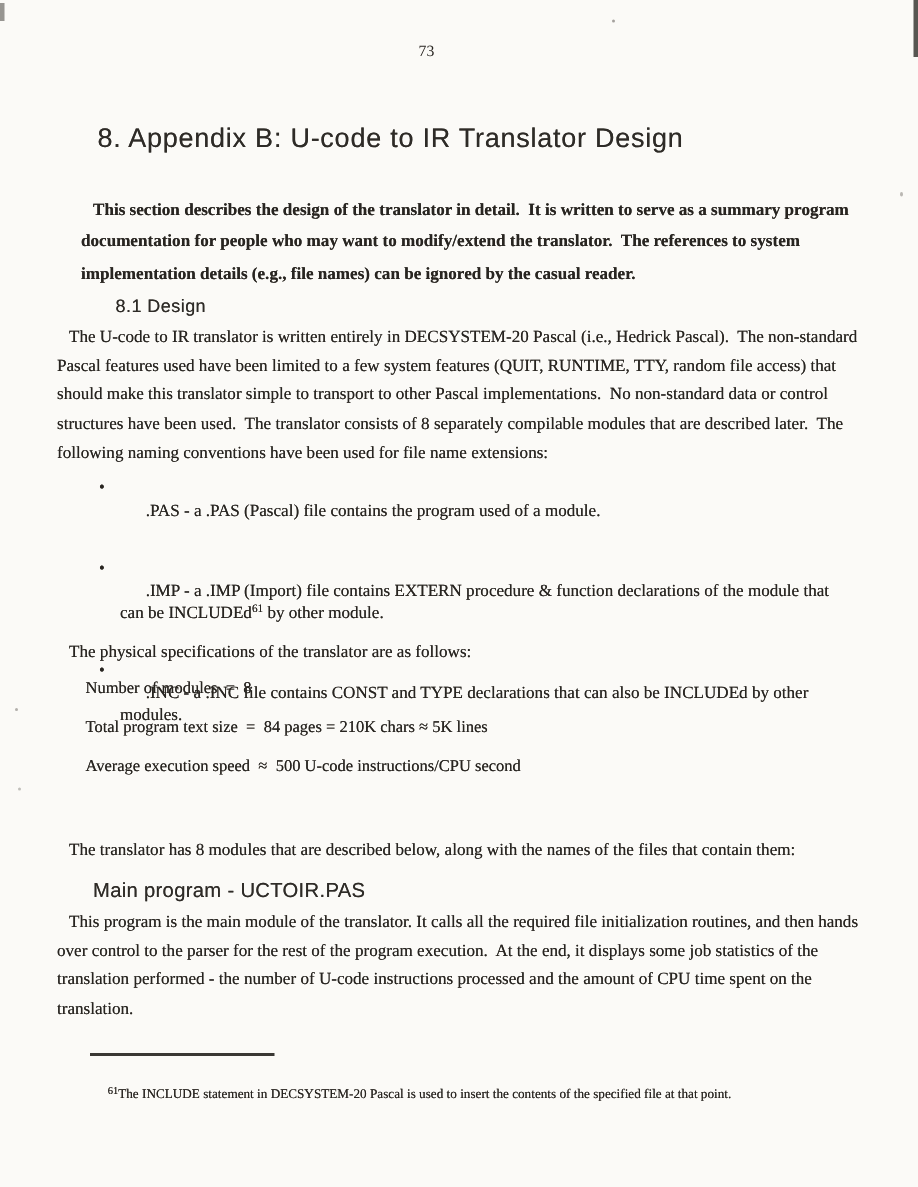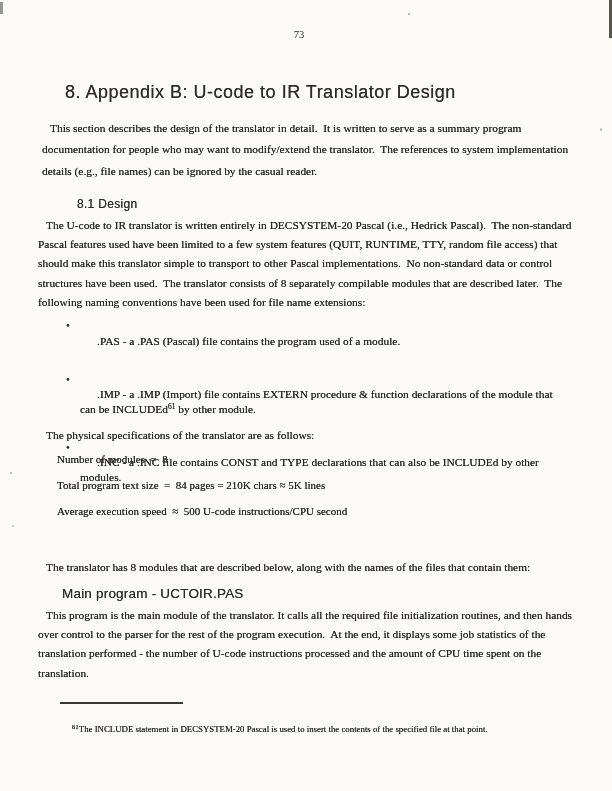--- a/index.html
+++ b/index.html
@@ -18,21 +18,21 @@
   }
   .abs { position: absolute; }
   .body-text {
     font-size: 11.4px;
     line-height: 19.2px;
     white-space: pre-wrap;
     text-shadow: 0 0 0.35px rgba(42,38,33,0.85);
   }
   .page-number {
     font-size: 10.5px;
-    text-align: center;
+    text-align: left;
   }
   h1, h2, h3 {
     margin: 0;
     font-family: "Liberation Sans", sans-serif;
     font-weight: 400;
     color: #2e2b27;
     text-shadow: 0 0 0.4px rgba(46,43,39,0.8);
   }
   h1 { font-size: 18px; letter-spacing: 0.5px; }
   h2 { font-size: 12px; letter-spacing: 0.3px; margin-left: 12px; }
@@ -98,21 +98,21 @@
   <div class="abs" style="left:0; top:2px; width:3px; height:12px; background:#55524d; opacity:.6;"></div>
   <div class="abs speck" style="left:408px; top:13px; width:2px; height:2px; opacity:.6;"></div>
   <div class="abs speck" style="left:600px; top:128px; width:2px; height:3px; opacity:.45;"></div>
   <div class="abs speck" style="left:10px; top:472px; width:2px; height:2px; opacity:.5;"></div>
   <div class="abs speck" style="left:12px; top:525px; width:2px; height:2px; opacity:.4;"></div>
 
   <div class="abs page-number" style="left:279px; top:29px; width:40px;">73</div>
 
   <h1 class="abs" style="left:65px; top:82px;">8. Appendix B: U-code to IR Translator Design</h1>
 
-  <p class="abs body-text intro-para indent" style="left:38px; top:114px; width:548px; margin:4px;">This section describes the design of the translator in detail.  It is written to serve as a summary program documentation for people who may want to modify/extend the translator.  The references to system implementation details (e.g., file names) can be ignored by the casual reader.</p>
+  <p class="abs body-text intro-para indent" style="left:38px; top:114px; width:548px; margin:16px;font-weight:bold;">This section describes the design of the translator in detail.  It is written to serve as a summary program documentation for people who may want to modify/extend the translator.  The references to system implementation details (e.g., file names) can be ignored by the casual reader.</p>
 
   <h2 class="abs" style="left:65px; top:197px;">8.1 Design</h2>
 
   <p class="abs body-text indent" style="left:38px; top:216px; width:550px; margin:0;">The U-code to IR translator is written entirely in DECSYSTEM-20 Pascal (i.e., Hedrick Pascal).  The non-standard Pascal features used have been limited to a few system features (QUIT, RUNTIME, TTY, random file access) that should make this translator simple to transport to other Pascal implementations.  No non-standard data or control structures have been used.  The translator consists of 8 separately compilable modules that are described later.  The following naming conventions have been used for file name extensions:</p>
 
   <ul class="abs bullet-list" style="left:66px; top:319px;">
     <li>
       <span class="bullet">•</span><span>.PAS - a .PAS (Pascal) file contains the program used of a module.</span><sup class="fn-ref"></sup><span></span>
     </li>
     <li>

